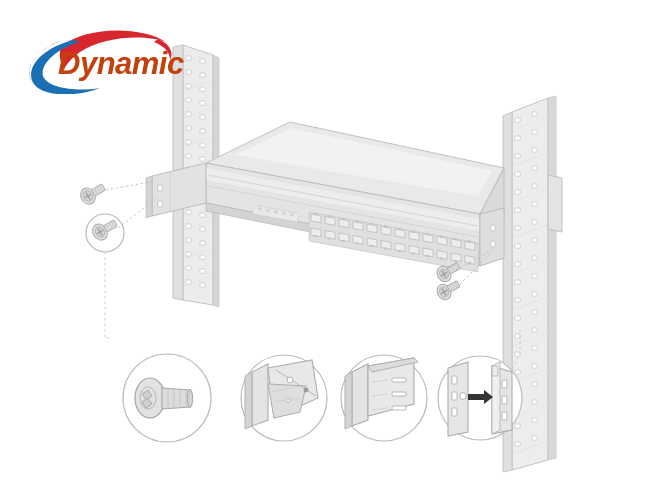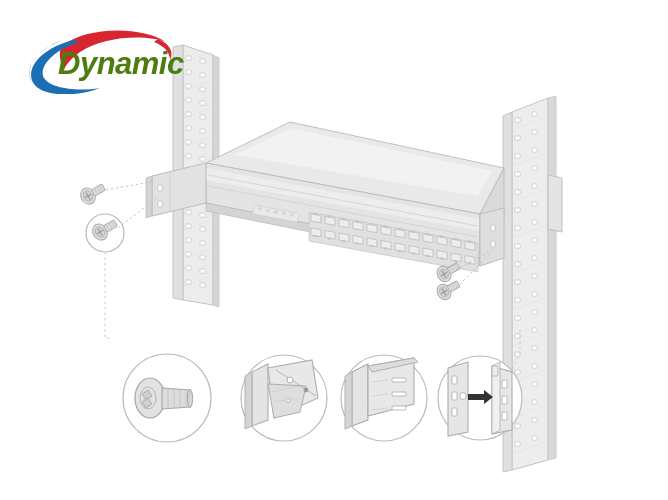--- a/index.html
+++ b/index.html
@@ -36,21 +36,21 @@
   }
   .brand-text {
     position: absolute;
     left: 40px;
     top: 26px;
     font-family: "Liberation Sans", sans-serif;
     font-weight: bold;
     font-style: italic;
     font-size: 31px;
     letter-spacing: -0.5px;
-    color: #4d7c0f;
+    color: #c2410c;
     white-space: nowrap;
     line-height: 1;
   }
 </style>
 </head>
 <body>
 
 <div id="stage">
 
   <svg class="svg-layer" viewBox="0 0 668 500" xmlns="http://www.w3.org/2000/svg">

